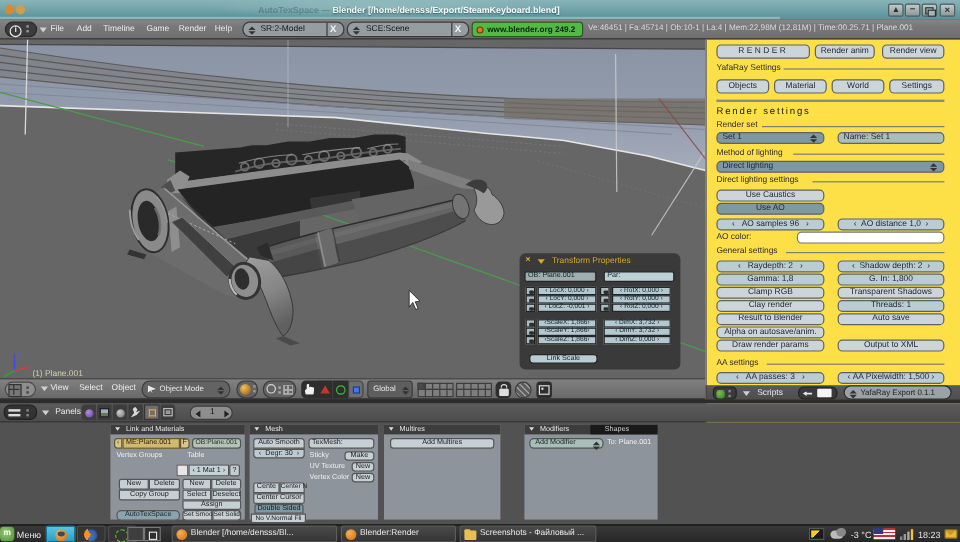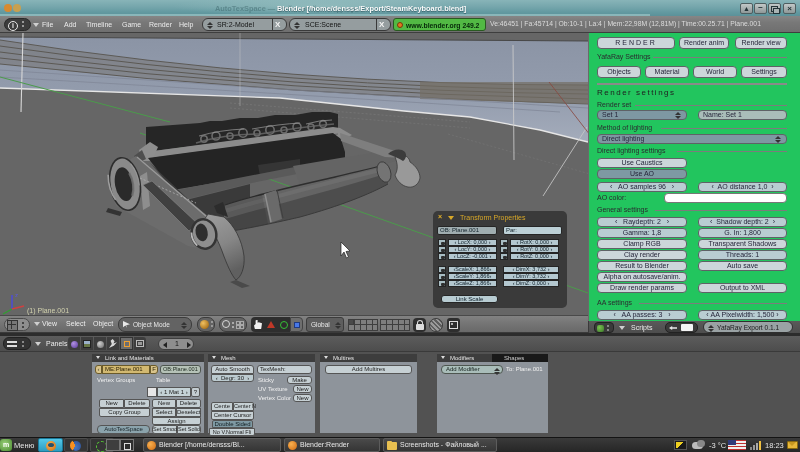--- a/index.html
+++ b/index.html
@@ -333,21 +333,21 @@
   </div>
   <div class="abs" style="left:429px;top:2px;width:14px;height:14px;background:#5e5e5e;border:1px solid #3e3e3e;border-radius:50%;box-sizing:border-box;overflow:hidden;">
     <div class="abs" style="left:0;top:0;width:14px;height:14px;background:repeating-linear-gradient(45deg,#9a9a9a 0,#9a9a9a 1.5px,#5e5e5e 1.5px,#5e5e5e 3.5px);"></div>
   </div>
   <div class="abs" style="left:447px;top:2px;width:13px;height:14px;background:#2e2e2e;border-radius:3px;">
     <div class="abs" style="left:2px;top:3px;width:9px;height:8px;border:1px solid #ddd;box-sizing:border-box;"></div>
     <div class="abs" style="left:4px;top:5px;width:2px;height:2px;background:#ddd;border-radius:50%;"></div>
   </div>
 </div>
 
-<div id="rpanel" class="abs" style="left:588px;top:33px;width:212px;height:356px;background:#22c55e;border-left:1px solid #6a6a6a;box-sizing:border-box;overflow:hidden;font-size:7px;">
+<div id="rpanel" class="abs" style="left:588px;top:33px;width:212px;height:356px;background:#fde047;border-left:1px solid #6a6a6a;box-sizing:border-box;overflow:hidden;font-size:7px;">
 
   <div class="btn" style="left:8px;top:4px;width:78px;height:12px;line-height:10px;letter-spacing:2px;">RENDER</div>
   <div class="btn" style="left:90px;top:4px;width:50px;height:12px;line-height:10px;">Render anim</div>
   <div class="btn" style="left:146px;top:4px;width:52px;height:12px;line-height:10px;">Render view</div>
   <div class="lbl" style="left:8px;top:20px;">YafaRay Settings</div>
     <div class="rule" style="left:64px;top:24px;width:134px;"></div>
   <div class="btn" style="left:8px;top:33px;width:44px;height:12px;line-height:10px;">Objects</div>
   <div class="btn" style="left:56px;top:33px;width:44px;height:12px;line-height:10px;">Material</div>
   <div class="btn" style="left:104px;top:33px;width:44px;height:12px;line-height:10px;">World</div>
   <div class="btn" style="left:152px;top:33px;width:46px;height:12px;line-height:10px;">Settings</div>

